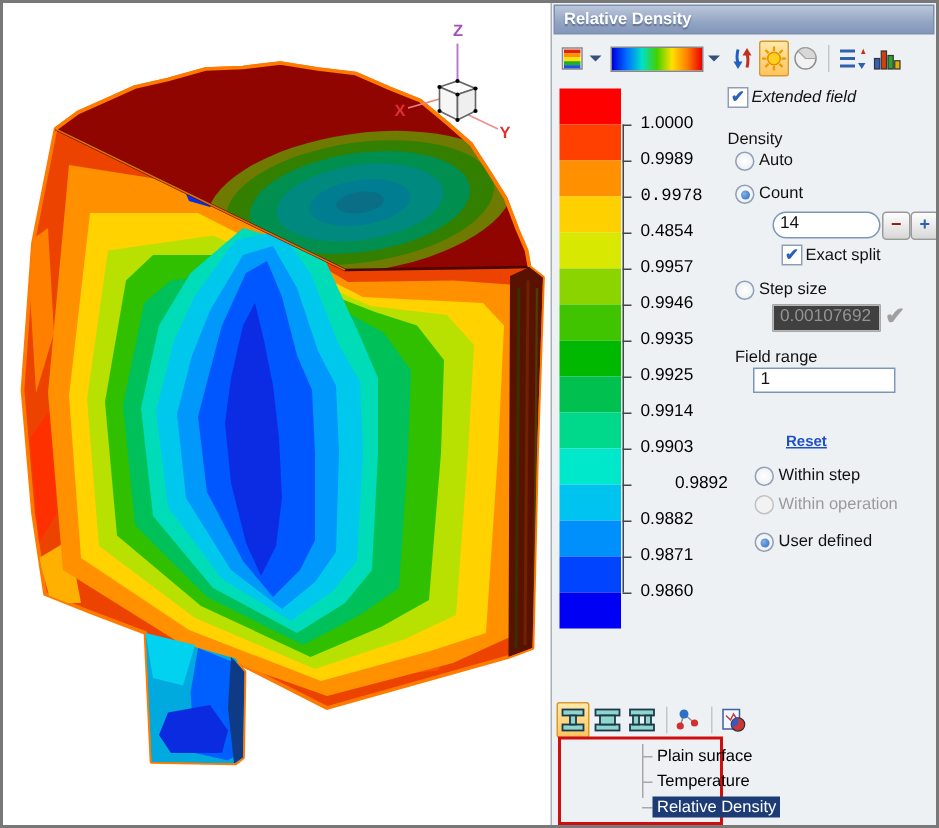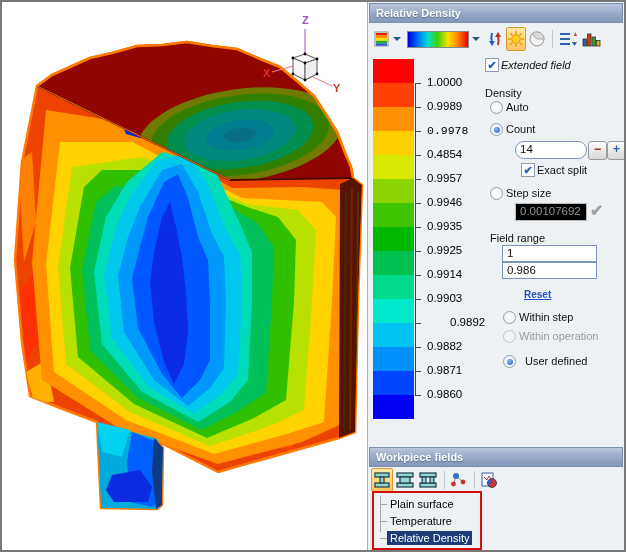--- a/index.html
+++ b/index.html
@@ -28,30 +28,30 @@
   .tick-label{position:absolute;left:12px;font-size:11.5px;color:#000;white-space:nowrap;}
   
   .lbl{position:absolute;white-space:nowrap;}
   .cb{position:absolute;width:12px;height:12px;background:#fff;border:1px solid #8e9cb4;text-align:center;}
   .cb.checked::after{content:"\2714";color:#2a62b8;font-size:11px;line-height:12px;font-weight:bold;}
   .radio{position:absolute;width:11px;height:11px;border:1px solid #90a0b6;border-radius:50%;background:radial-gradient(#fff,#e8ecf2);}
   .radio.on::after{content:"";position:absolute;left:2.5px;top:2.5px;width:6px;height:6px;border-radius:50%;
     background:radial-gradient(circle at 35% 35%,#7fb2e8,#2f67c4);}
   .radio.dis{border-color:#c2c2c2;background:#f2f2f2;}
   .txt{position:absolute;border:1px solid #7a96b8;background:#fff;font-size:11.5px;padding:1px 0 0 4px;font-family:"Liberation Sans",sans-serif;}
-  .txt.dis{border-color:#b8b8b8;background:#000000;color:#949494;}
+  .txt.dis{border-color:#b8b8b8;background:#404040;color:#949494;}
   .spin{position:absolute;width:17px;height:17px;border:1px solid #9a9a9a;border-radius:3px;
     background:linear-gradient(#fdfdfd,#d8d8d8);text-align:center;line-height:15px;font-weight:bold;font-size:12px;}
   .link{position:absolute;color:#2050c8;text-decoration:underline;font-weight:bold;font-size:10px;}
   .dis-text{color:#9a9a9a;}
   .apply-check{position:absolute;color:#a0a0a0;font-size:16px;font-weight:bold;}
   
   .toolbar2{position:absolute;left:3px;top:466px;height:24px;display:flex;align-items:center;}
   .red-box{position:absolute;left:4px;top:489px;width:106px;height:55px;border:2px solid #cf0e0e;}
-  .tree{position:relative;width:100%;height:100%;}
+  .tree{position:relative;width:100%;height:100%;margin-left:48px;}
   .tree .vline{position:absolute;left:6px;top:3px;height:36px;border-left:1px solid #a8a8a8;}
   .tree-row{position:absolute;left:0;height:16px;display:flex;align-items:center;}
   .tree-stub{width:7px;border-top:1px solid #a8a8a8;margin-left:6px;}
   .tree-label{padding:1px 3px;font-size:11px;white-space:nowrap;color:#000;}
   .tree-row.sel .tree-label{background:#1d3b74;color:#fff;}
 </style>
 </head>
 <body>
 
 <div class="window">
@@ -278,33 +278,31 @@
     <span class="lbl" style="left:169px;top:162px;">Exact split</span>
 
     <div class="radio" style="left:122px;top:185px;"></div>
     <span class="lbl" style="left:138px;top:185px;">Step size</span>
 
     <div class="txt dis" style="left:147px;top:201px;width:66px;height:15px;">0.00107692</div>
     <span class="apply-check" style="left:222px;top:199px;">✔</span>
 
     <span class="lbl" style="left:122px;top:230px;">Field range</span>
     <div class="txt" style="left:134px;top:243px;width:89px;height:14px;">1</div>
-    <div class="txt" style="left:134px;top:260px;width:89px;height:14px;">0.986</div>
     <a class="link" style="left:156px;top:287px;">Reset</a>
 
     <div class="radio" style="left:135px;top:309px;"></div>
     <span class="lbl" style="left:151px;top:309px;">Within step</span>
 
     <div class="radio dis" style="left:135px;top:328px;"></div>
     <span class="lbl dis-text" style="left:151px;top:328px;">Within operation</span>
 
     <div class="radio on" style="left:135px;top:353px;"></div>
-    <span class="lbl" style="left:157px;top:353px;text-align:right;">User defined</span>
-
-    <div class="panel-title ttl-wp">Workpiece fields</div>
+    <span class="lbl" style="left:151px;top:353px;text-align:right;">User defined</span>
+
 
     <div class="toolbar2">
       <div class="tb-btn sel">
         <svg width="20" height="18">
           <g fill="#8fd6ce" stroke="#1c3a4a" stroke-width="1.2">
             <rect x="3" y="2" width="14" height="4"></rect>
               <rect x="3" y="12" width="14" height="4"></rect>
               <rect x="8" y="6" width="4" height="6"></rect>
           </g>
         </svg>

